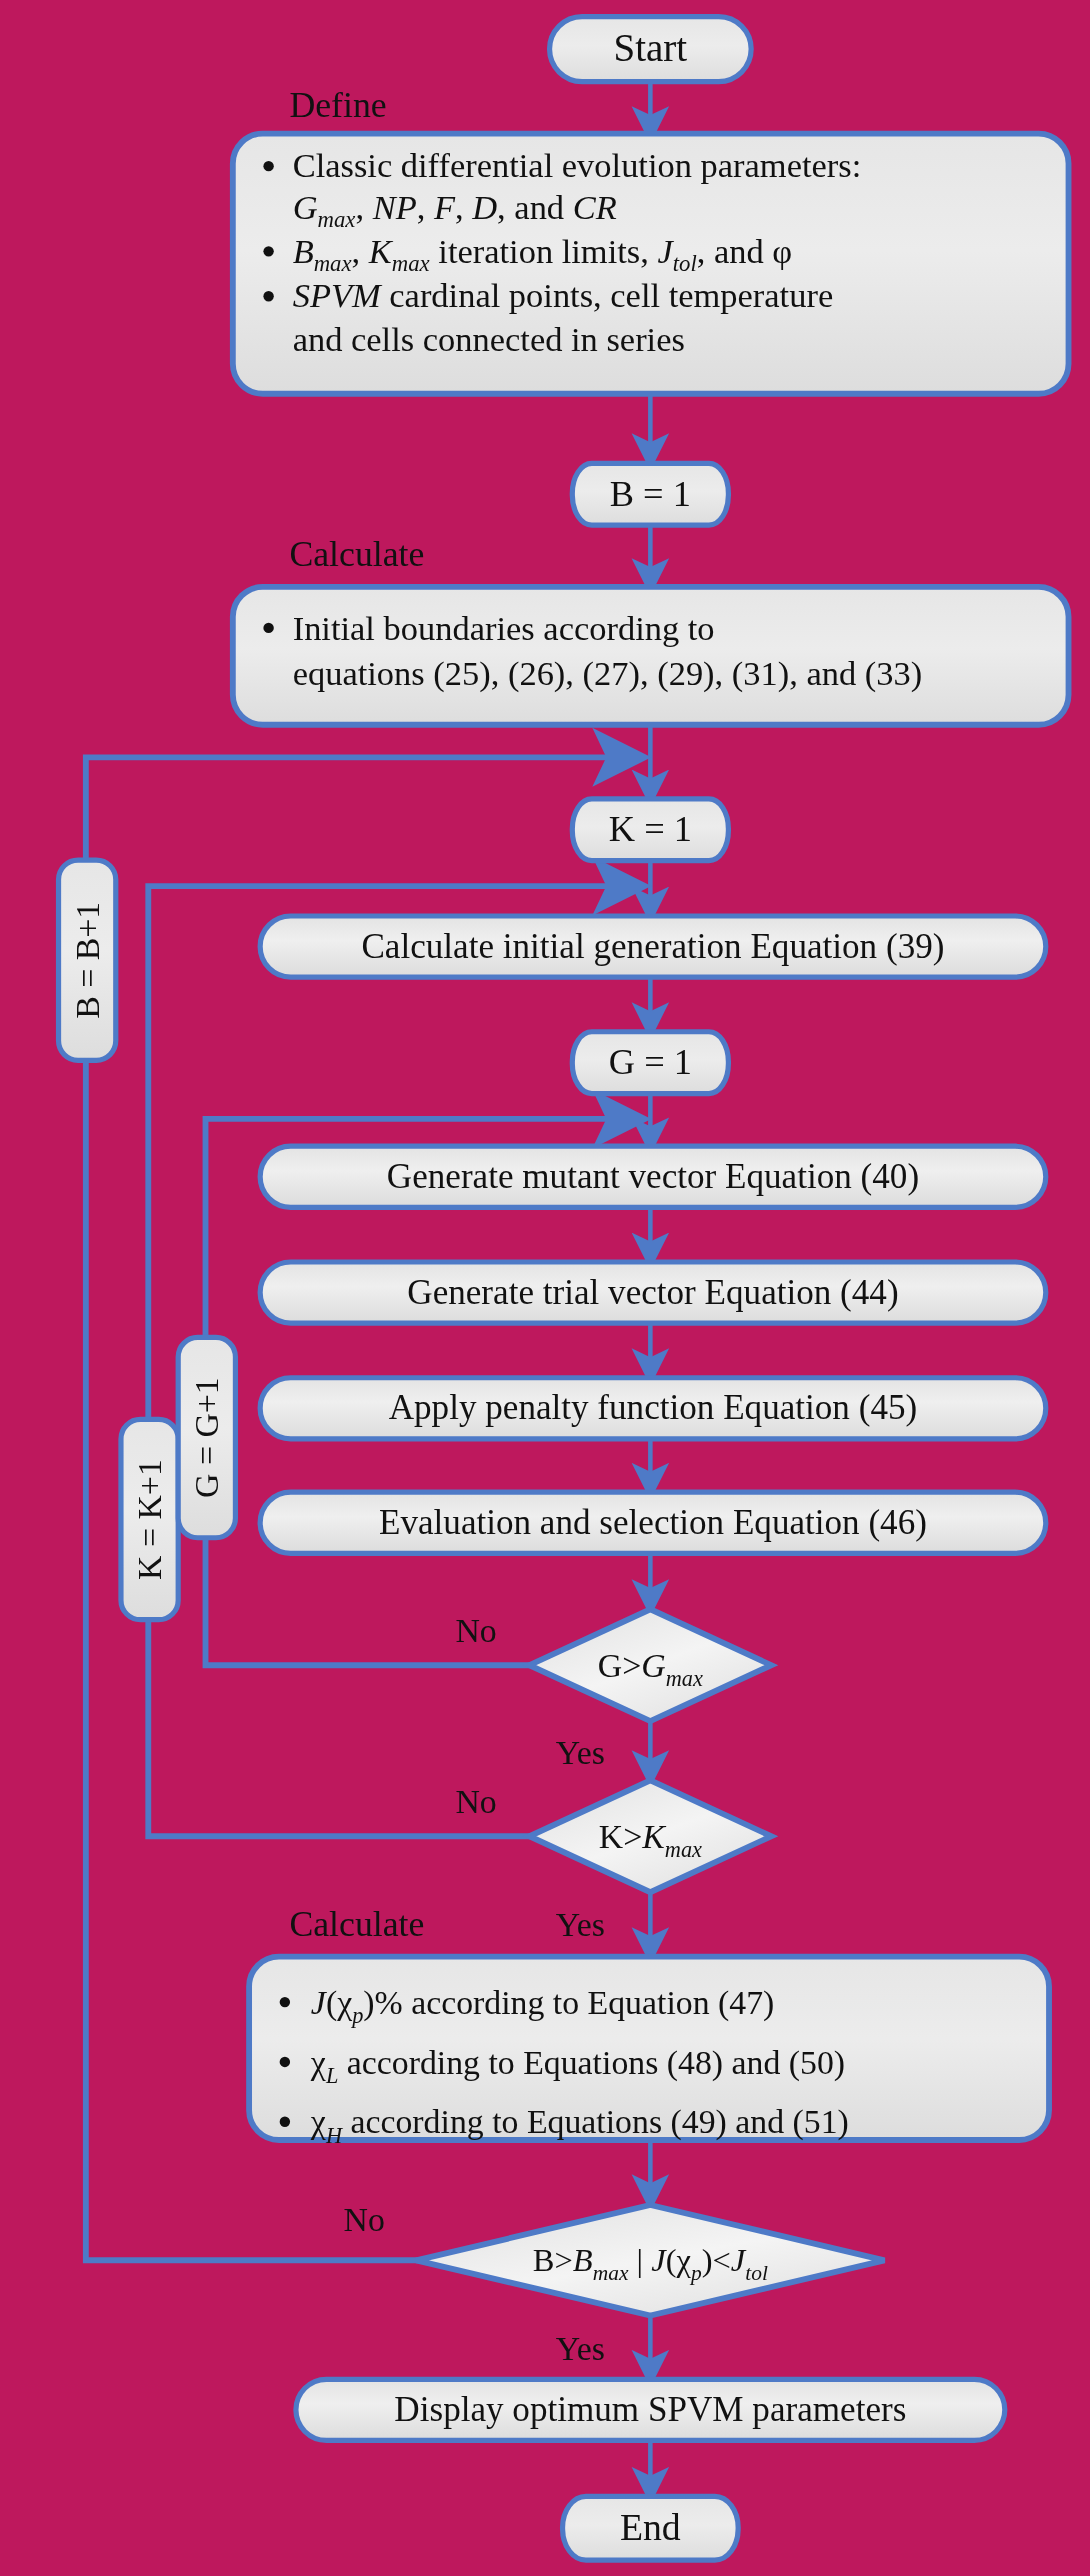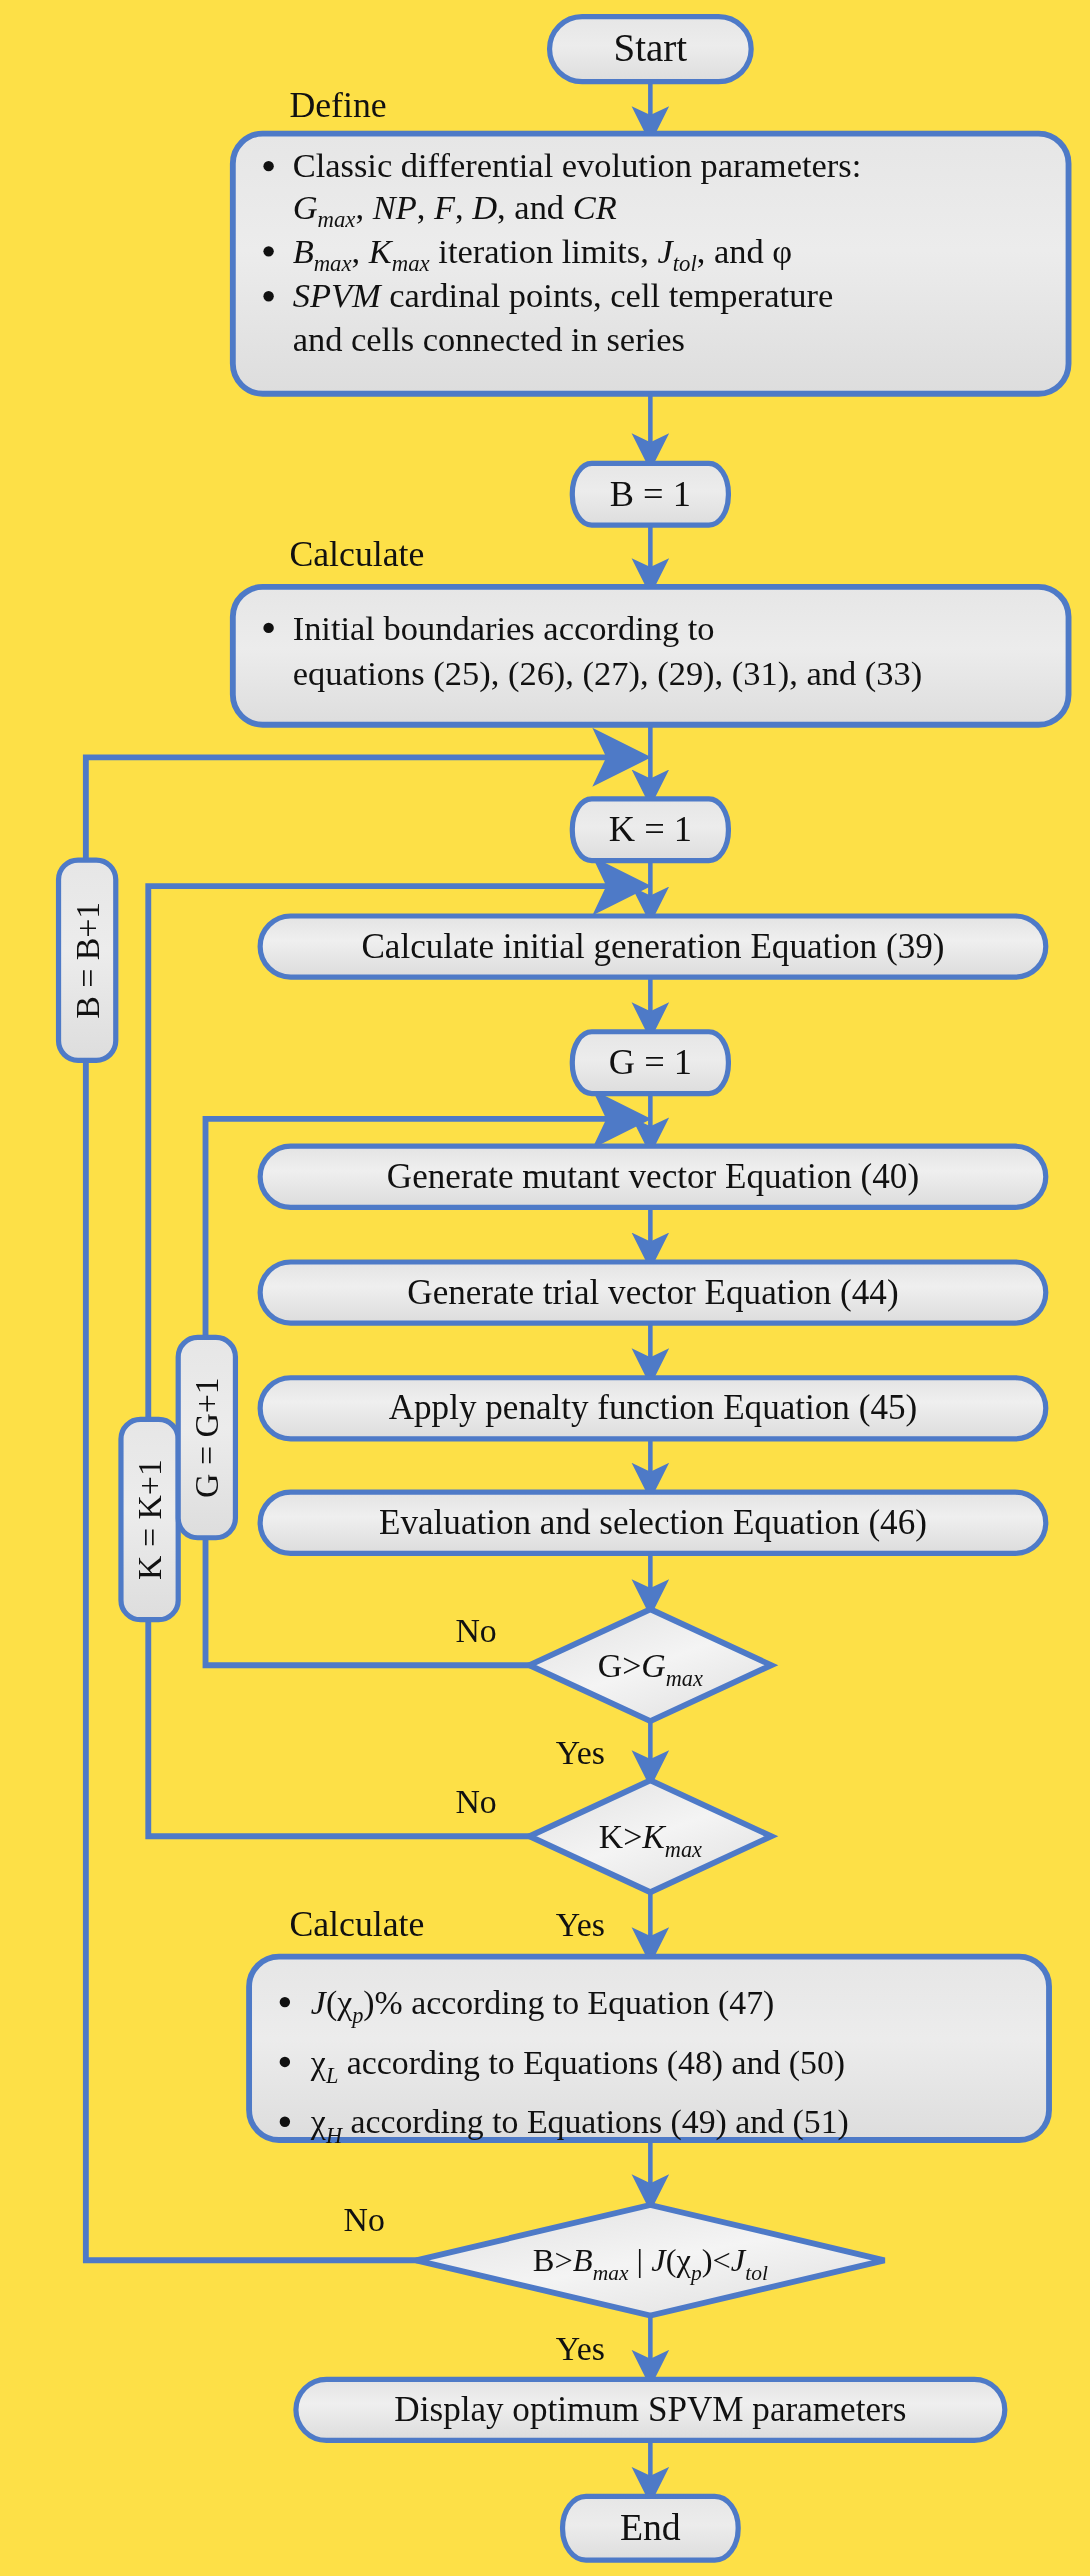--- a/index.html
+++ b/index.html
@@ -1,17 +1,17 @@
 <!DOCTYPE html>
 <html style="font-size:10.4px"><head>
 <meta charset="utf-8">
 <style>
   html,body{margin:0;padding:0;background:#ffffff;}
   body{width:1090px;height:2576px;font-family:"Liberation Serif",serif;}
-  #chart{position:relative;width:1090px;height:2576px;background:#fde047;}
+  #chart{position:relative;width:1090px;height:2576px;background:#be185d;}
   svg{display:block;}
   .node-label{font-family:"Liberation Serif",serif;fill:#111;}
   .sub{font-size:0.66em;}
   .it{font-style:italic;}
 </style>
 </head>
 <body>
 
 <div id="chart">
 <svg width="1090" height="2576" viewBox="0 0 1676 3960" xmlns="http://www.w3.org/2000/svg">

